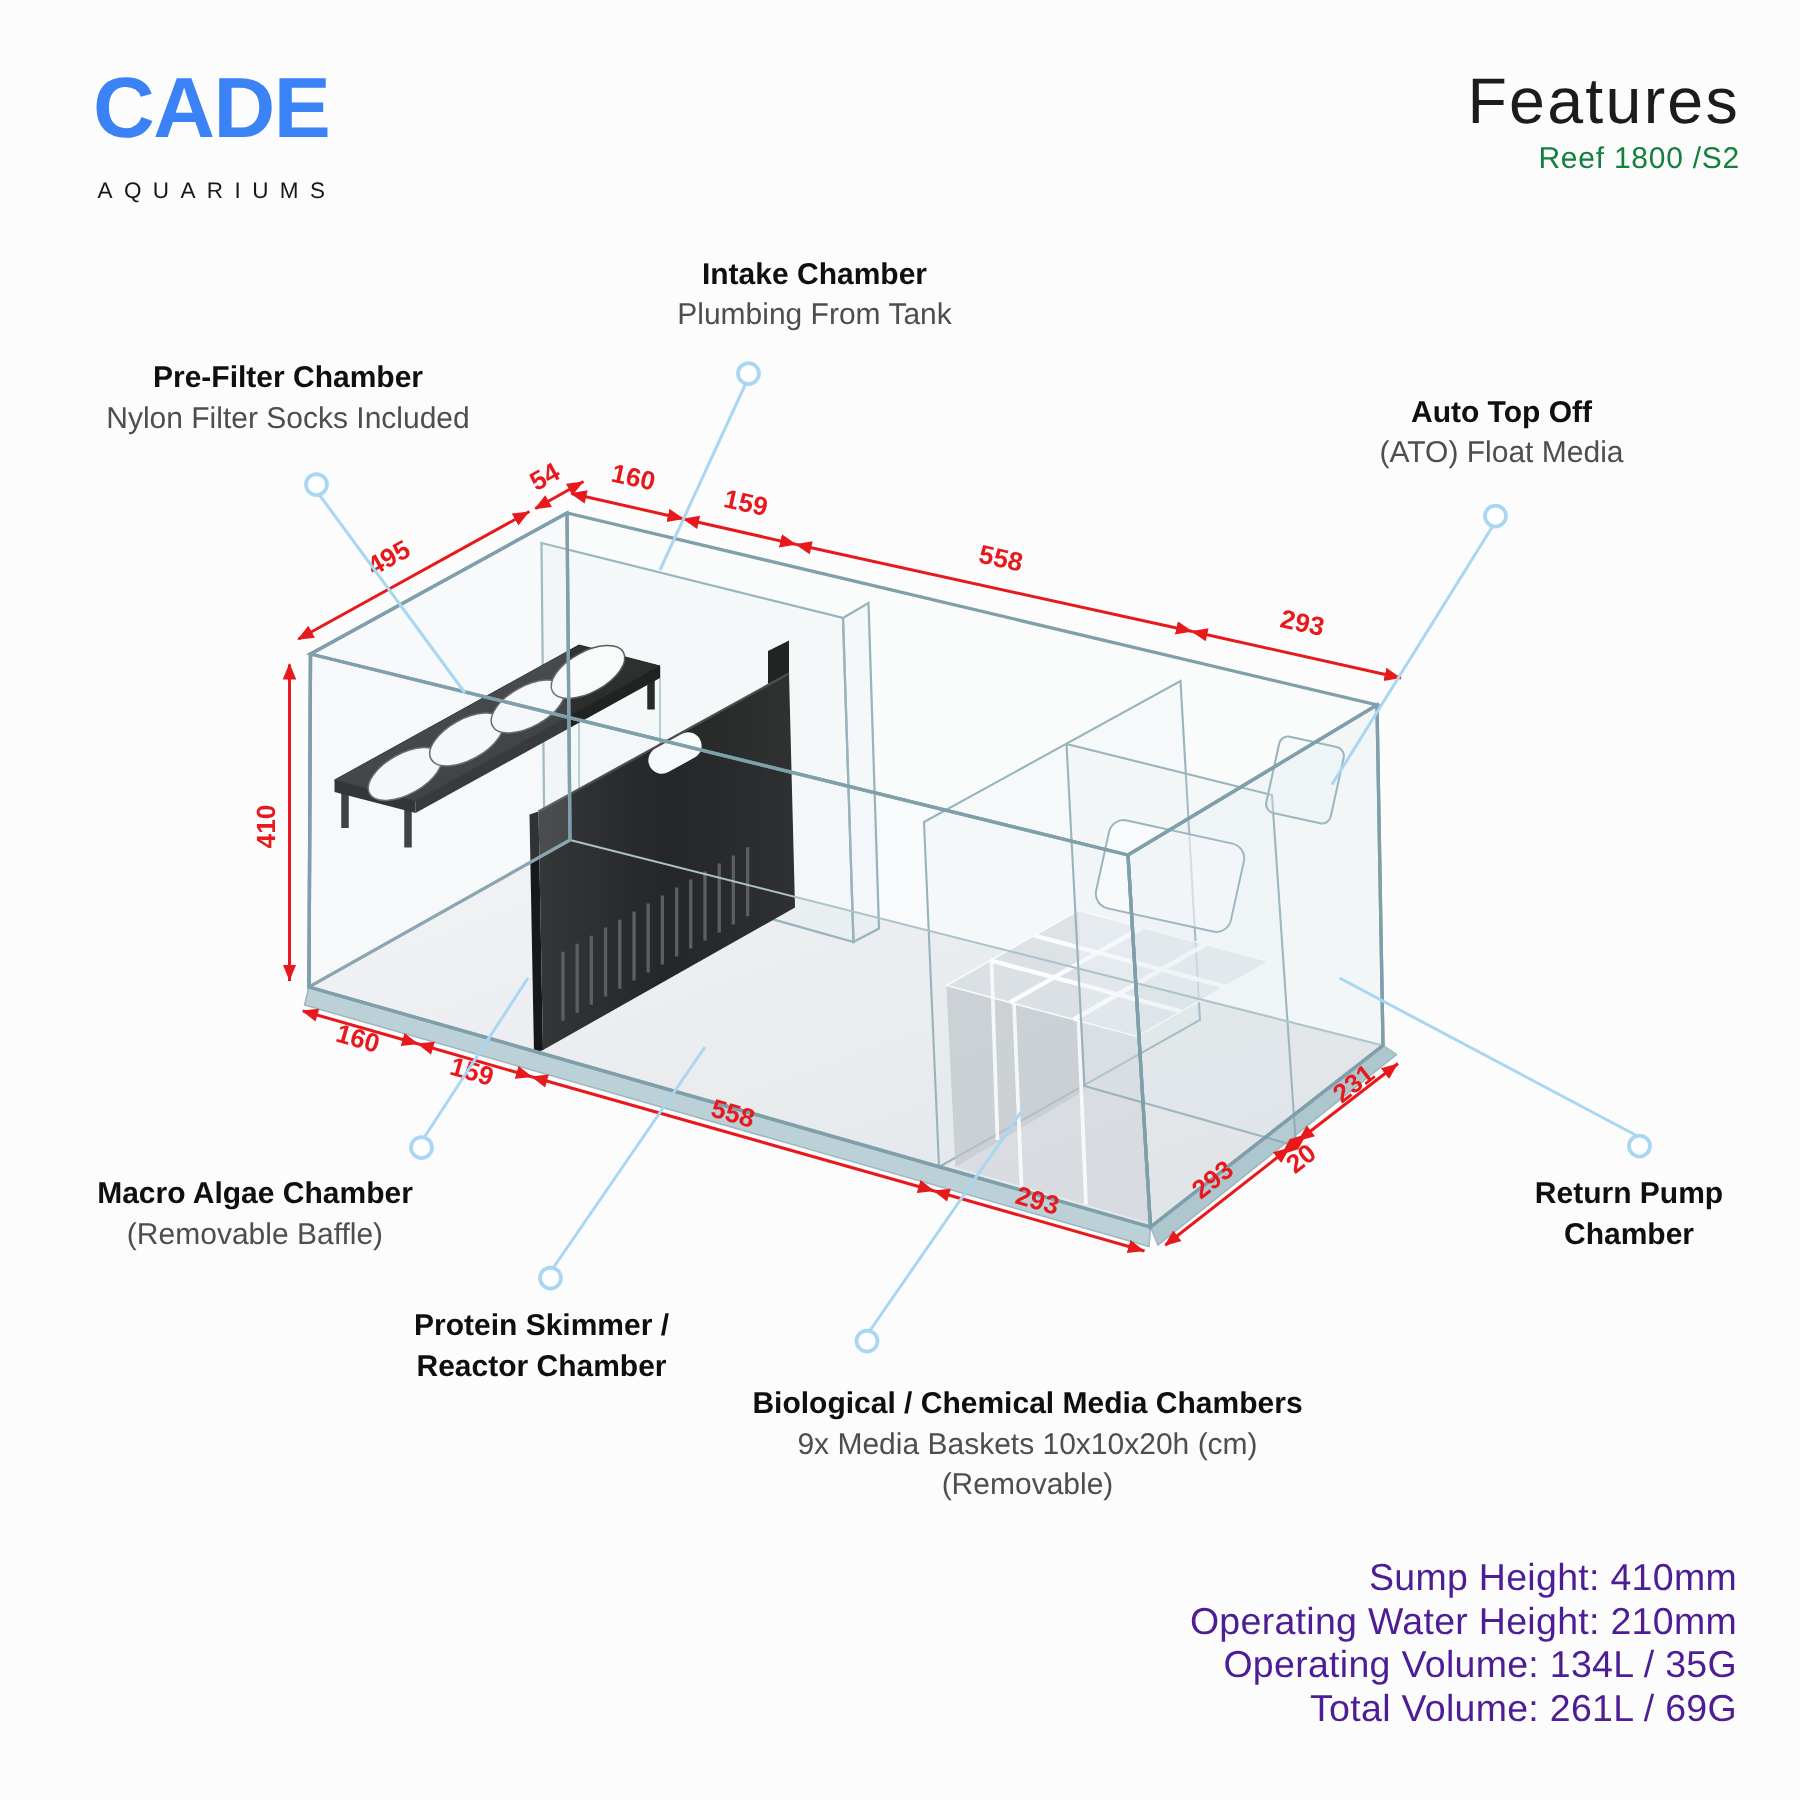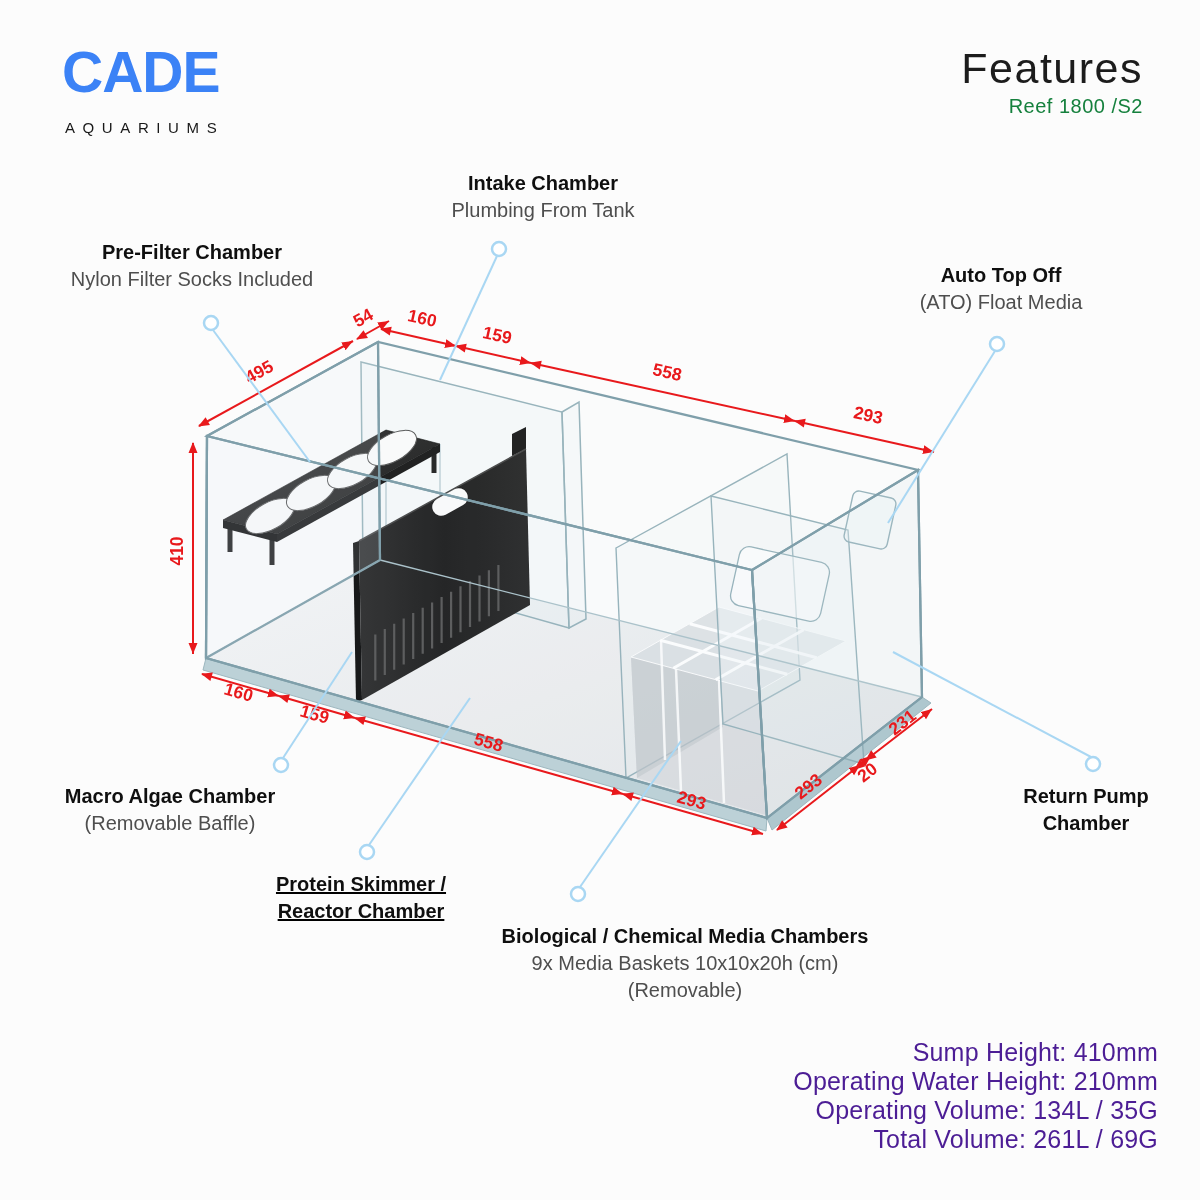--- a/index.html
+++ b/index.html
@@ -4,21 +4,21 @@
 <style>
   html,body{margin:0;padding:0;background:#ffffff;}
   .page{width:1200px;height:1200px;position:relative;background:#fcfcfc;overflow:hidden;
         font-family:"Liberation Sans",sans-serif;}
   .diagram-svg{position:absolute;left:0;top:0;width:1200px;height:1200px;}
 
   
   .logo{position:absolute;left:62px;top:44px;}
   .logo-word{font-size:57px;font-weight:800;letter-spacing:-1px;color:#3b82f6;line-height:1;}
   .logo-sub{font-size:15px;font-weight:500;letter-spacing:7.6px;color:#181818;margin-top:18px;margin-left:3px;}
-  .features{position:absolute;right:57px;top:46px;text-align:right;}
+  .features{position:absolute;right:40px;top:46px;text-align:right;}
   .features-title{font-size:43px;font-weight:300;color:#1c1c1c;letter-spacing:1.5px;line-height:1.05;}
   .features-model{font-size:20px;color:#15803d;margin-top:4px;letter-spacing:0.5px;}
 
   
   .callout{position:absolute;transform:translateX(-50%);text-align:center;white-space:nowrap;}
   .callout-title{font-size:20px;font-weight:bold;color:#0f0f0f;line-height:27px;}
   .callout-sub{font-size:20px;font-weight:normal;color:#4e4e4e;line-height:27px;}
 
   
   .specs{position:absolute;right:42px;top:1038px;text-align:right;}
@@ -205,21 +205,21 @@
   <div class="callout" style="left:1001px;top:262px;">
     <div class="callout-title">Auto Top Off</div>
     <div class="callout-sub">(ATO) Float Media</div>
   </div>
 
   <div class="callout" style="left:170px;top:783px;">
     <div class="callout-title">Macro Algae Chamber</div>
     <div class="callout-sub">(Removable Baffle)</div>
   </div>
 
-  <div class="callout" style="left:361px;top:871px;text-decoration:underline;">
+  <div class="callout" style="left:361px;top:871px;">
     <div class="callout-title">Protein Skimmer /</div>
     <div class="callout-title">Reactor Chamber</div>
   </div>
 
   <div class="callout" style="left:685px;top:923px;">
     <div class="callout-title">Biological / Chemical Media Chambers</div>
     <div class="callout-sub">9x Media Baskets 10x10x20h (cm)</div>
     <div class="callout-sub">(Removable)</div>
   </div>
 

